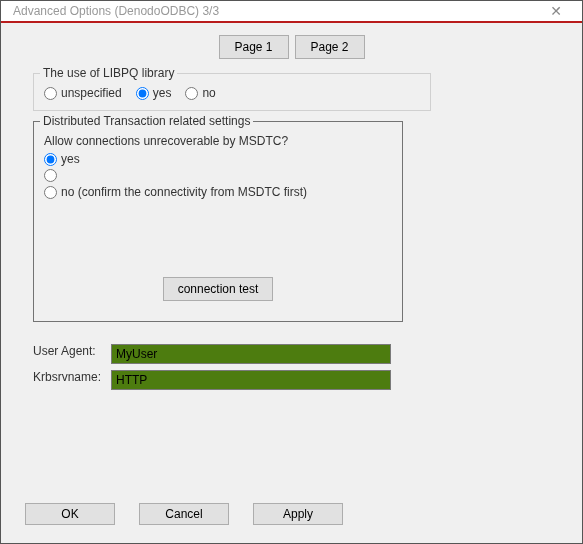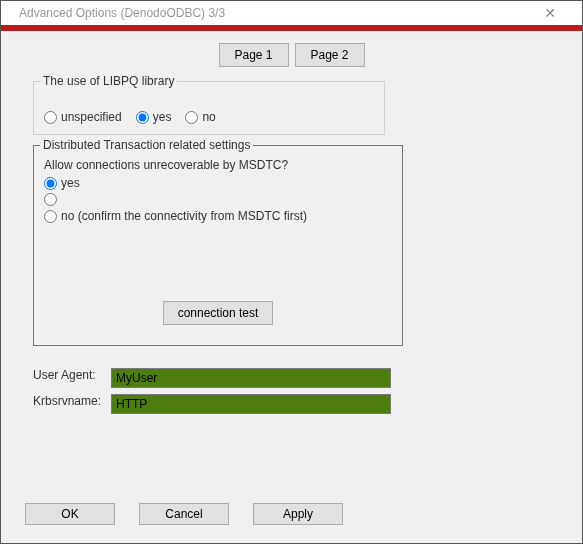--- a/index.html
+++ b/index.html
@@ -13,26 +13,26 @@
     }
     .window {
       width: 583px;
       height: 544px;
       border: 1px solid #555;
       background: #f0f0f0;
       display: flex;
       flex-direction: column;
     }
     .titlebar {
-      height: 30px;
+      height: 22px;
       background: #fff;
-      border-bottom: 6px solid #b91c1c;
+      border-bottom: 2px solid #b91c1c;
       display: flex;
       align-items: center;
-      padding: 0 18px;
+      padding: 0 12px;
       justify-content: space-between;
       color: #999;
     }
     .titlebar .title {
       font-size: 12px;
     }
     .close-btn {
       font-size: 14px;
       color: #888;
       padding: 0 8px;
@@ -57,23 +57,23 @@
       padding: 4px 14px;
       font-size: 12px;
       font-family: inherit;
       cursor: pointer;
       min-width: 70px;
       text-align: center;
     }
     .fieldset {
       border: 1px solid #d0d0d0;
       margin: 0 0 10px 12px;
-      padding: 20px 10px 10px 10px;
+      padding: 4px 10px 10px 10px;
       position: relative;
-      width: 352px;
+      width: 398px;
     }
     .fieldset .legend {
       position: absolute;
       top: -8px;
       left: 6px;
       background: #f0f0f0;
       padding: 0 3px;
       font-size: 12px;
       color: #333;
     }

